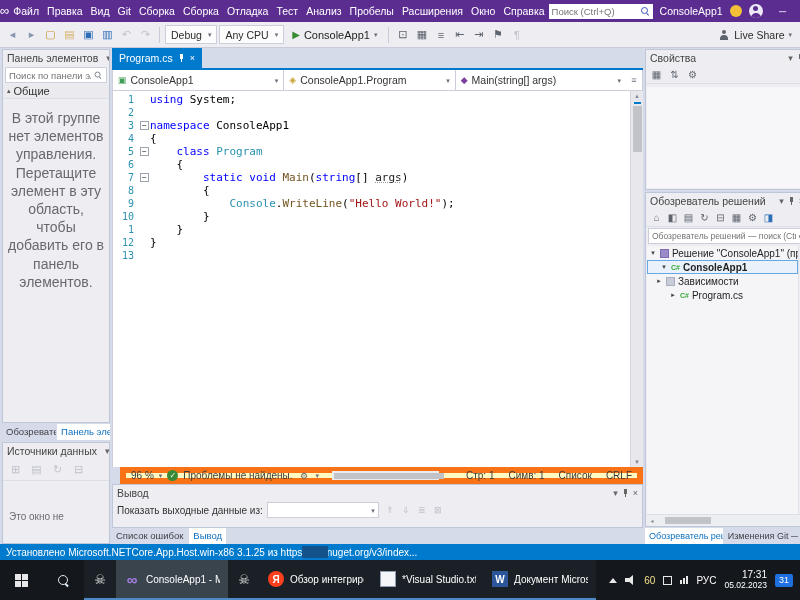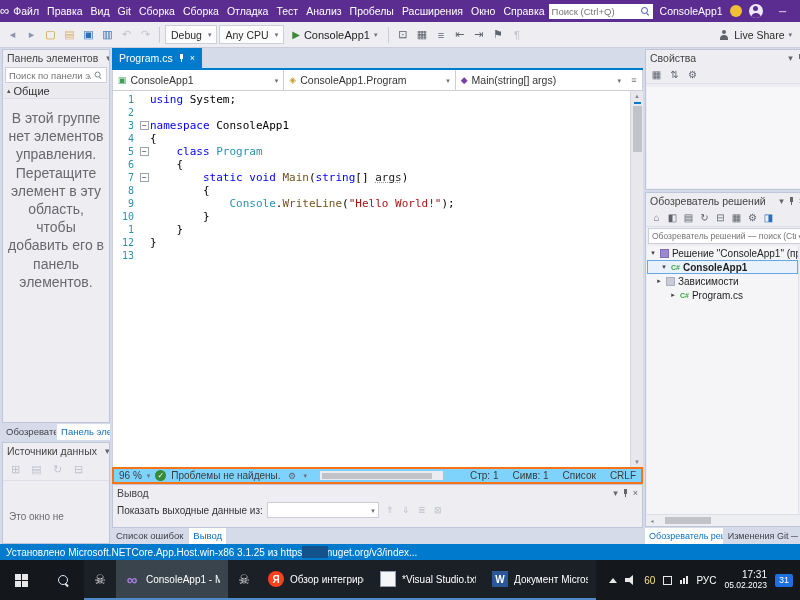--- a/index.html
+++ b/index.html
@@ -79,21 +79,21 @@
 .ln{width:26px;text-align:right;padding-right:5px;color:#2B91AF;flex:none;font-size:10px}
 .fold{flex:none;width:11px;display:flex;align-items:center;justify-content:center;font-size:8px;color:#444}
 .fold.has{width:9px;height:9px;border:1px solid #9DA3AF;background:#fff;margin:2px 1px;line-height:7px}
 .ctext{white-space:pre}
 .tk-kw{color:#0000FF}.tk-ty{color:#2B91AF}.tk-me{color:#74531F}.tk-st{color:#A31515}.tk-pl{color:#000}.tk-pm{color:#1E1E1E;text-decoration:underline dotted #9A9A9A}
 .vscroll{position:absolute;right:0;top:43px;bottom:77px;width:13px;background:#E8E8EC;border-left:1px solid #D5D7E0;display:flex;flex-direction:column;align-items:center}
 .vscroll .arr{height:10px;font-size:6px;color:#838896;line-height:10px}
 .vscroll .vsmark{width:7px;height:2px;background:#007ACC;margin-top:1px}
 .vscroll .thumb{width:9px;height:46px;background:#C2C3C9;margin-top:2px}
 .vscroll .spacer{flex:1}
-.estatus{position:absolute;left:0;right:0;bottom:60px;height:17px;background:#7dd3fc;border:2px solid #f97316;display:flex;align-items:center;padding:0 5px;gap:5px;font-size:10px;color:#3B3B3B}
+.estatus{position:absolute;left:8px;right:0;bottom:60px;height:17px;background:#fef9c3;border:6px solid #f97316;display:flex;align-items:center;padding:0 5px;gap:5px;font-size:10px;color:#3B3B3B}
 .check{width:11px;height:11px;border-radius:50%;background:#388A34;color:#fff;font-size:8px;line-height:11px;text-align:center;flex:none}
 .hsb{flex:1;height:9px;background:#EBECF1;position:relative;margin:0 8px}
 .hsb .thumb{position:absolute;left:2px;top:1.5px;width:110px;height:6px;background:#C2C3C9}
 .estats{display:flex}
 .estats span{margin-left:14px;white-space:nowrap}
 .output{position:absolute;left:0;right:0;bottom:16px;height:44px;background:#EEEEF2;border:1px solid #BFC6DA}
 .out-controls{display:flex;align-items:center;gap:4px;padding:1px 4px;font-size:10px;color:#333}
 .out-dd{width:112px;height:16px;background:#fff;border:1px solid #CCCEDB;display:flex;align-items:center;padding:0 3px;flex:none}
 .out-dd .chev{margin-left:auto}
 .out-controls .tbi{width:14px;height:14px;font-size:9px}

